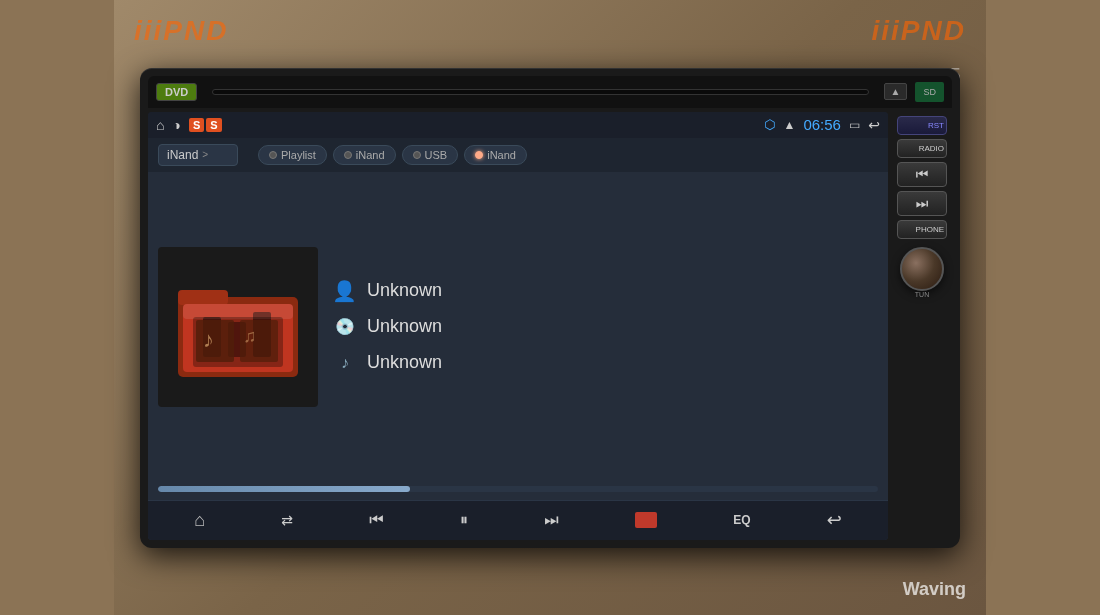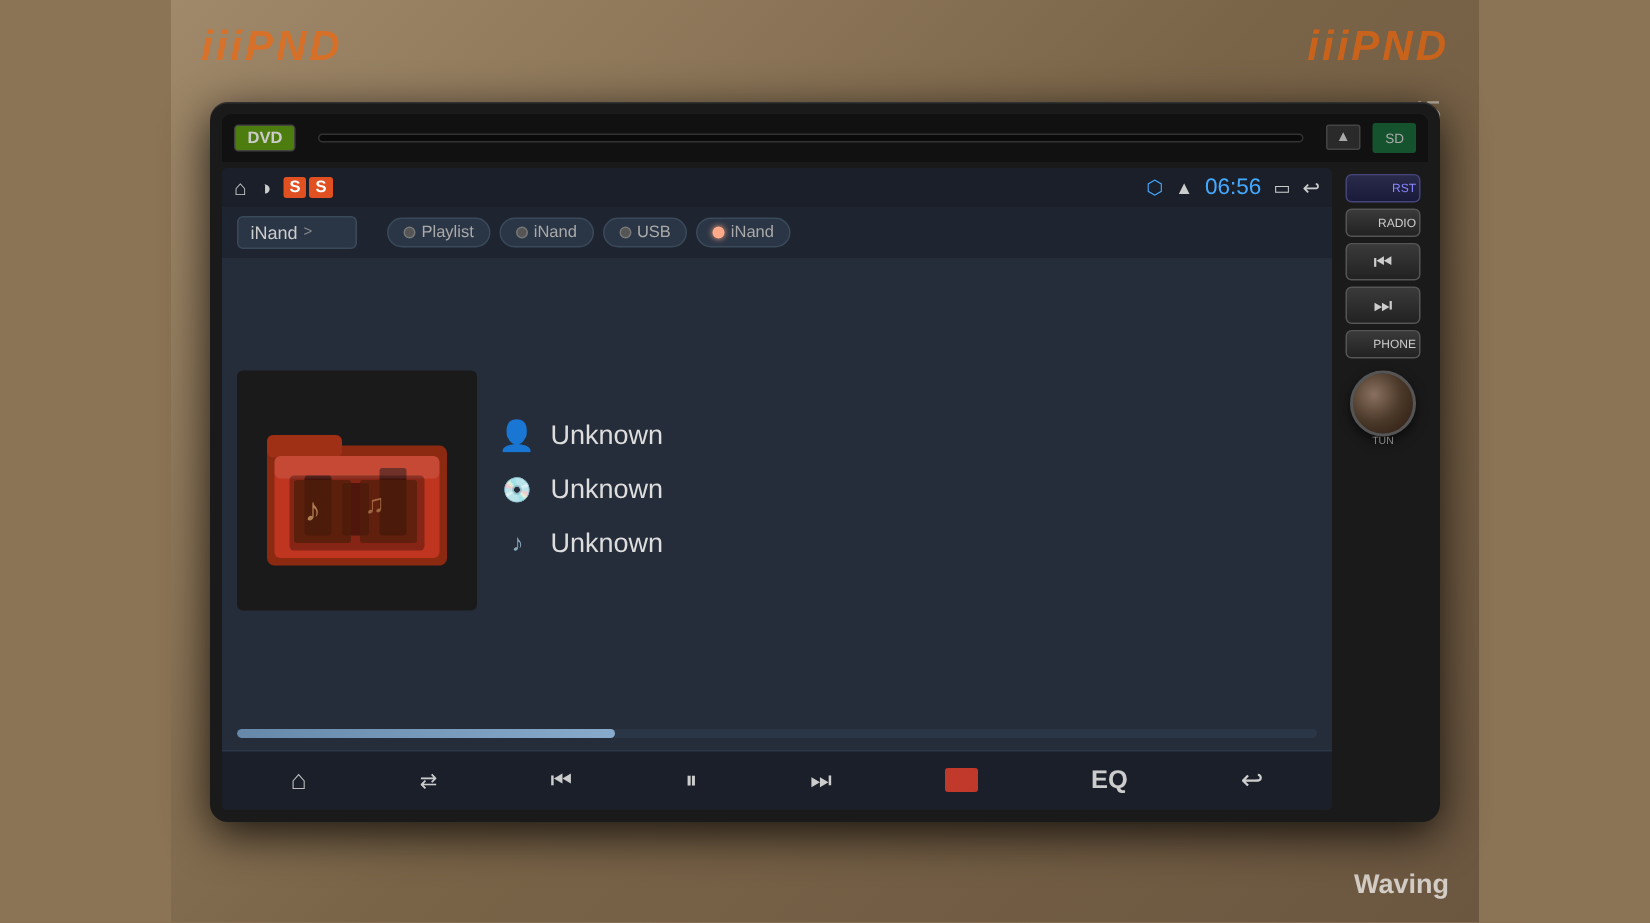--- a/index.html
+++ b/index.html
@@ -462,21 +462,21 @@
       cursor: pointer;
       padding: 4px 6px;
       border-radius: 3px;
       display: flex;
       align-items: center;
       justify-content: center;
     }
 
     .ctrl-btn.home-icon { color: #bbb; font-size: 18px; }
     .ctrl-btn.shuffle { font-size: 14px; }
-    .ctrl-btn.eq-label { color: #ccc; font-size: 17px; font-weight: bold; }
+    .ctrl-btn.eq-label { color: #ccc; font-size: 12px; font-weight: bold; }
     .ctrl-btn.back-ctrl { font-size: 18px; }
 
     .stop-icon {
       width: 22px;
       height: 16px;
       background: #c0392b;
       border-radius: 2px;
       display: inline-block;
     }
 

